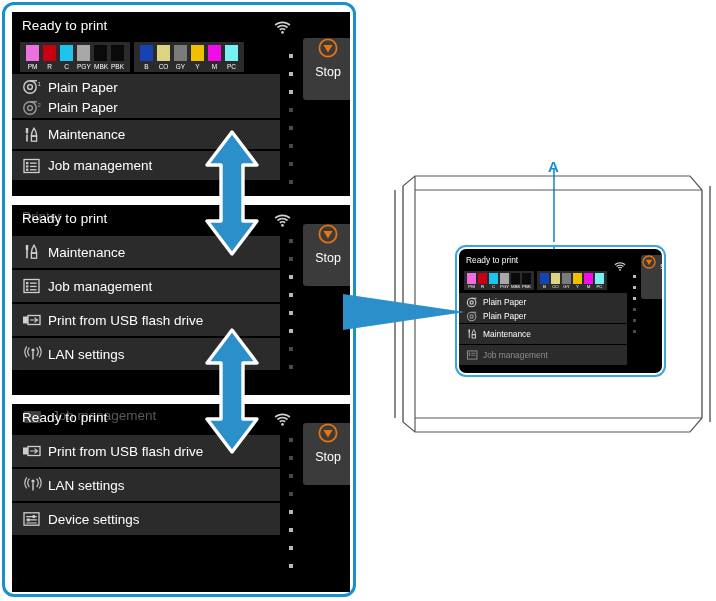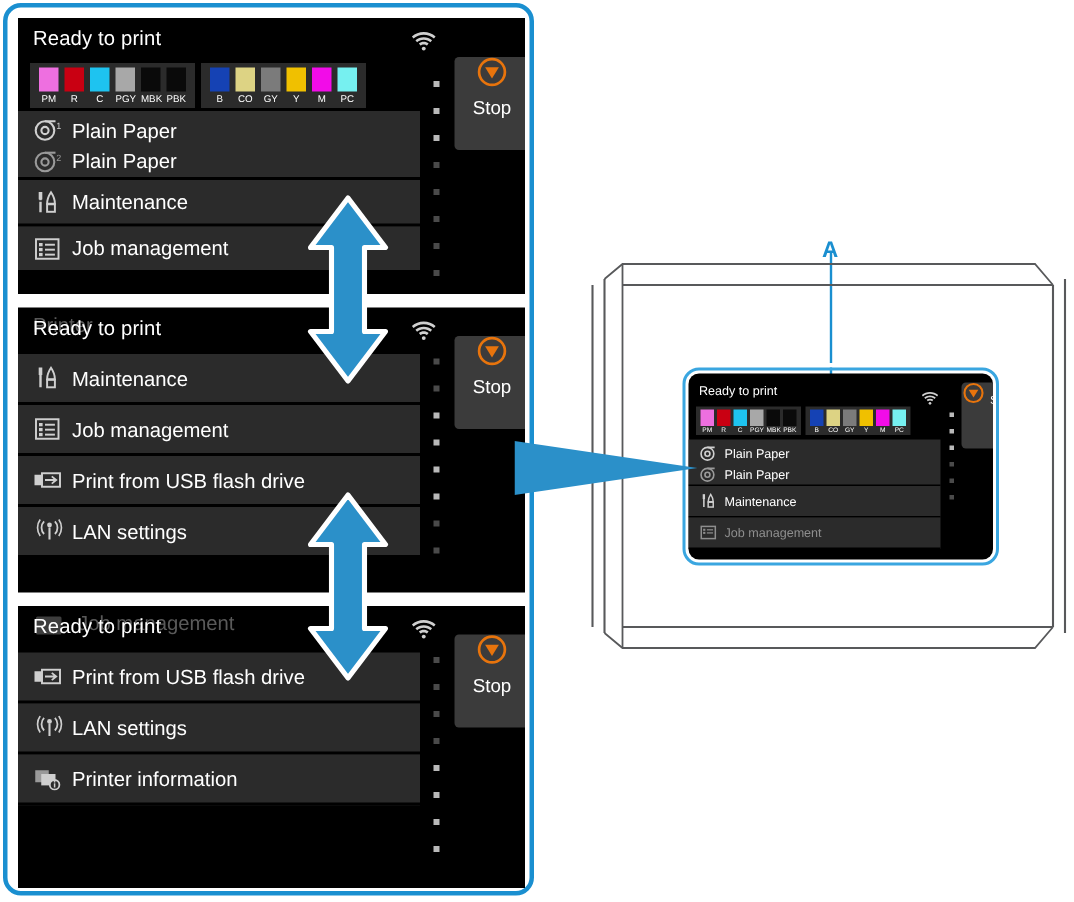--- a/index.html
+++ b/index.html
@@ -408,33 +408,32 @@
           <svg viewBox="0 0 22 16" width="22" height="16">
             <path d="M11 5.6v8" stroke="#cfcfcf" stroke-width="1.4"></path>
             <circle cx="11" cy="4" r="1.6" fill="#cfcfcf"></circle>
             <path d="M7.4 1.6a6 6 0 000 8.4M14.6 1.6a6 6 0 010 8.4" fill="none" stroke="#cfcfcf" stroke-width="1.2"></path>
             <path d="M4.8 .4a9.4 9.4 0 000 11M17.2 .4a9.4 9.4 0 010 11" fill="none" stroke="#cfcfcf" stroke-width="1.1"></path>
           </svg>
         </span>
         <span class="txt">LAN settings</span>
       </div>
 
-
       <div class="row" style="height:34px;">
         <span class="ico">
           <svg viewBox="0 0 20 16" width="20" height="16">
-            <rect x="1.5" y="2.5" width="9" height="8" fill="#9a9a9a"></rect>
-            <rect x="5.5" y="5" width="9.5" height="7.6" fill="#cfcfcf"></rect>
-            <circle cx="14.4" cy="12.2" r="3.2" fill="#2b2b2b" stroke="#cfcfcf" stroke-width="1.2"></circle>
-            <rect x="13.9" y="11.2" width="1" height="2.8" fill="#cfcfcf"></rect>
-            <rect x="13.9" y="9.7" width="1" height="1" fill="#cfcfcf"></rect>
-          </svg>
-        </span>
-        <span class="txt">Printer information</span>
-      </div>
+            <rect x="2" y="1.8" width="15" height="12.4" fill="none" stroke="#cfcfcf" stroke-width="1.3"></rect>
+            <path d="M4.2 5.6h10.6M4.2 8.9h10.6M4.2 12h10.6" stroke="#cfcfcf" stroke-width="1.2"></path>
+            <rect x="10.6" y="4.1" width="2.4" height="3" fill="#cfcfcf"></rect>
+            <rect x="5.2" y="7.4" width="2.4" height="3" fill="#cfcfcf"></rect>
+          </svg>
+        </span>
+        <span class="txt">Device settings</span>
+      </div>
+
     </div>
   </div>
 
   <div class="arrow-dbl" style="left:196px;top:124px;width:62px;height:128px;">
     <svg viewBox="0 0 62 128" width="62" height="128">
       <path d="M31 3 L56 36 H42 V92 H56 L31 125 L6 92 H20 V36 H6 Z" fill="#2b90c9" stroke="#ffffff" stroke-width="3.4" stroke-linejoin="round"></path>
     </svg>
   </div>
   <div class="arrow-dbl" style="left:196px;top:322px;width:62px;height:128px;">
     <svg viewBox="0 0 62 128" width="62" height="128">

